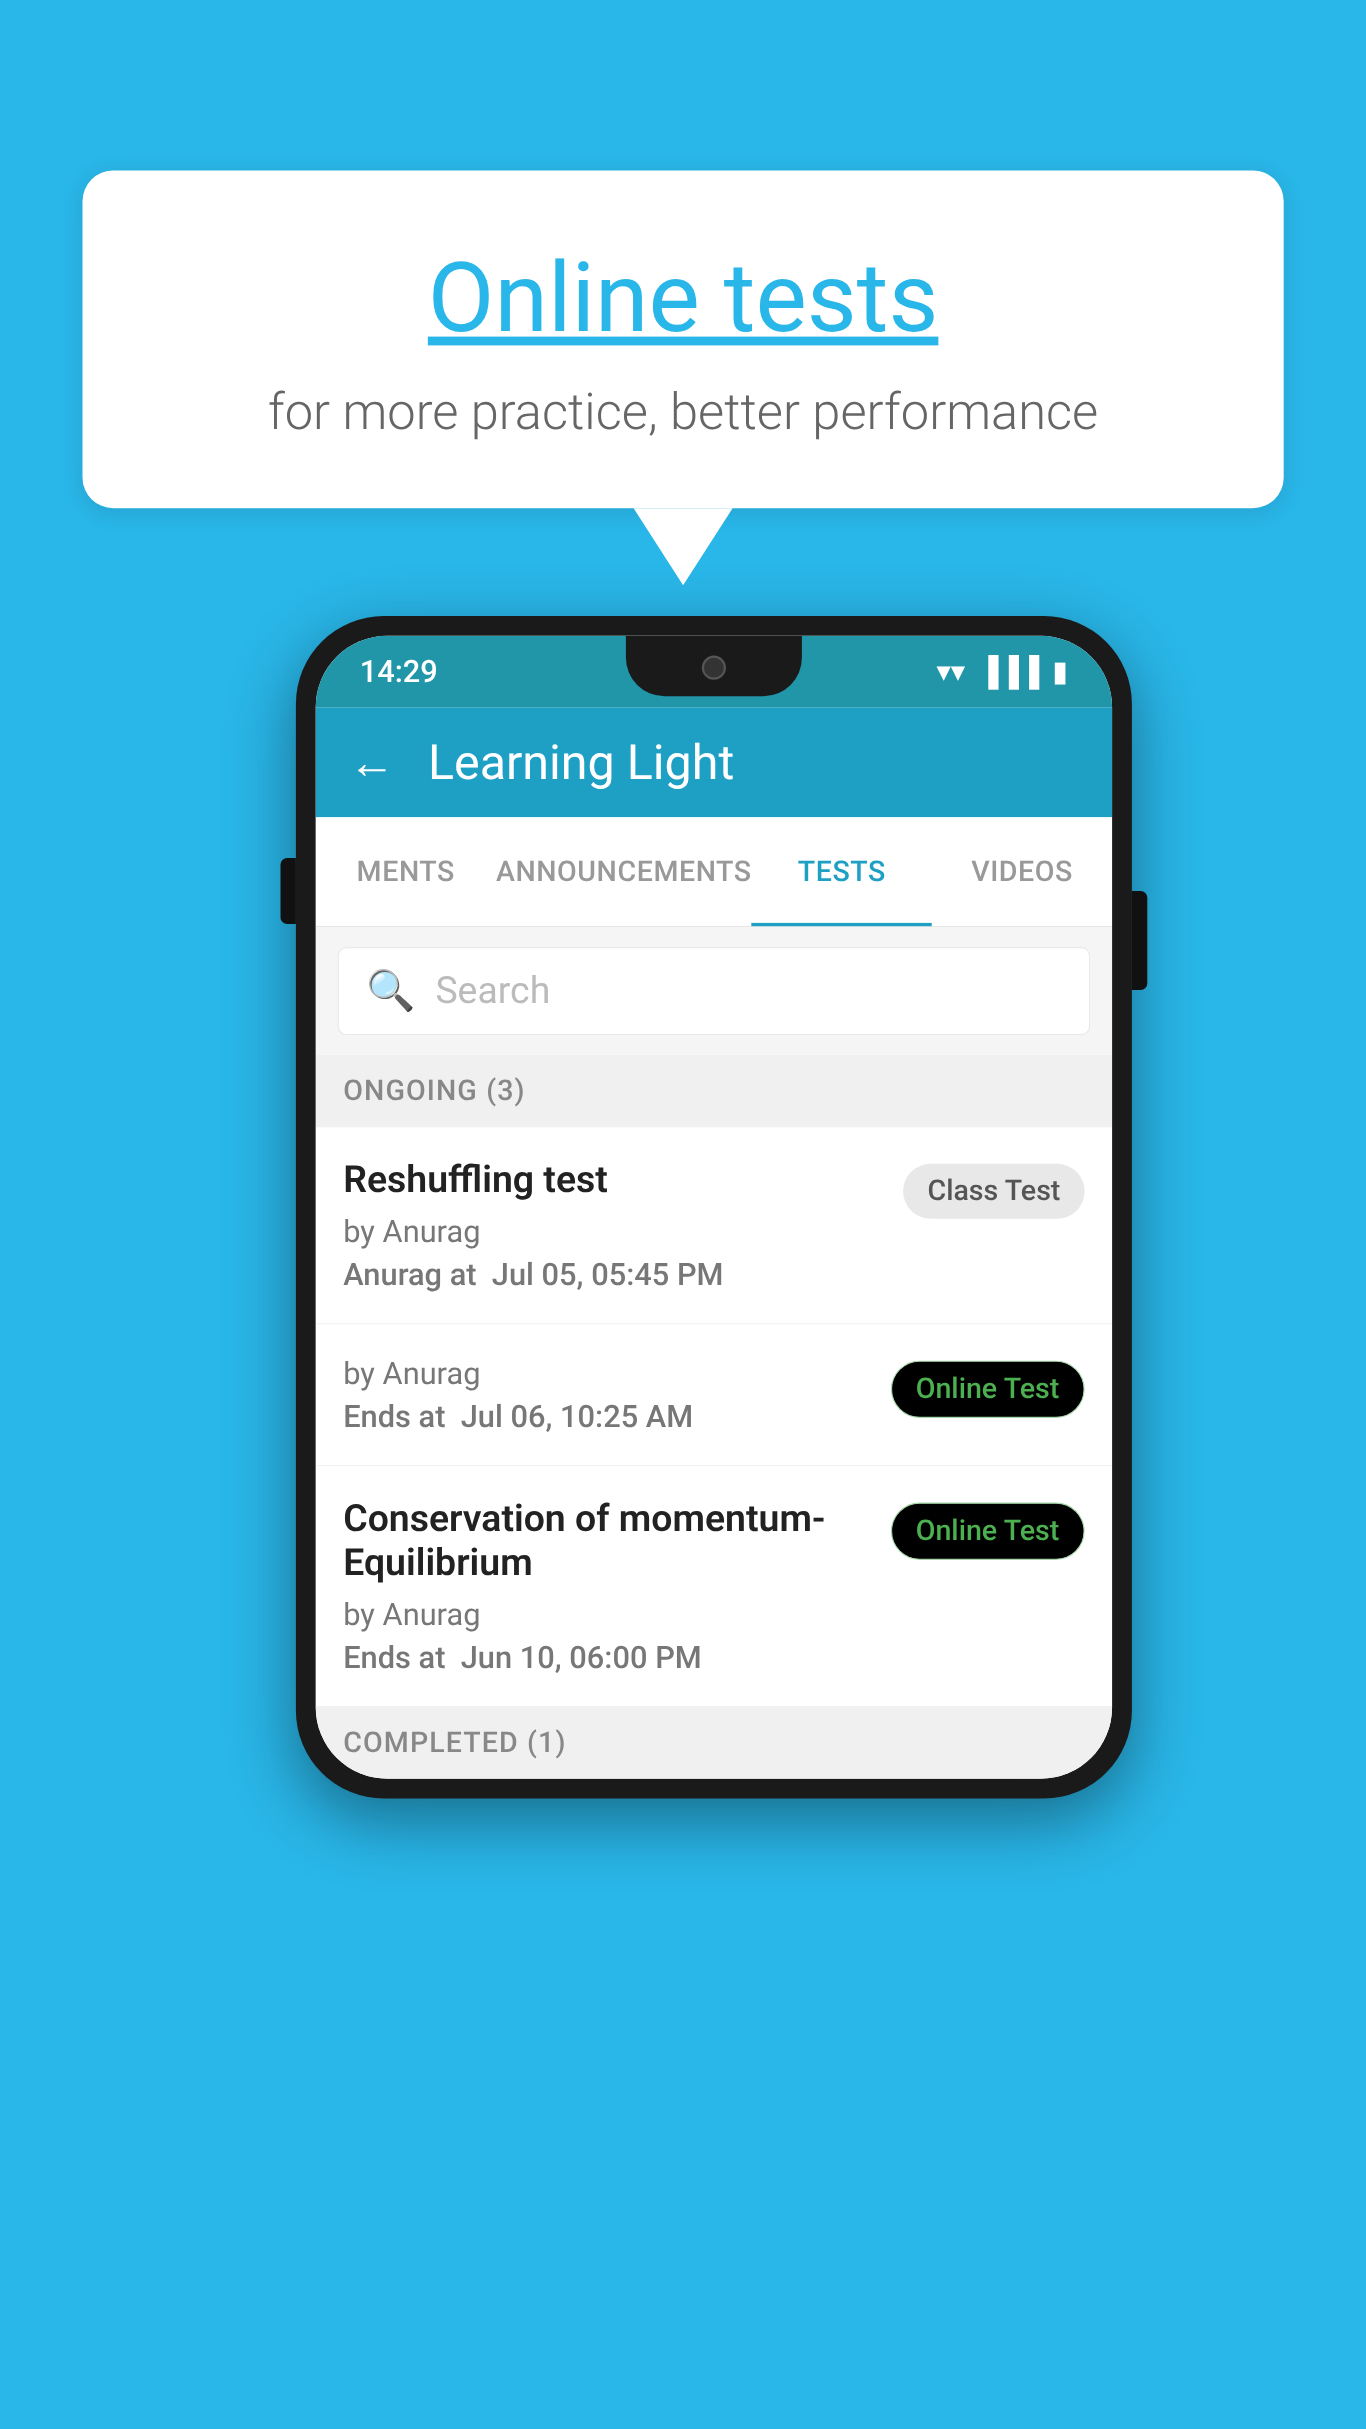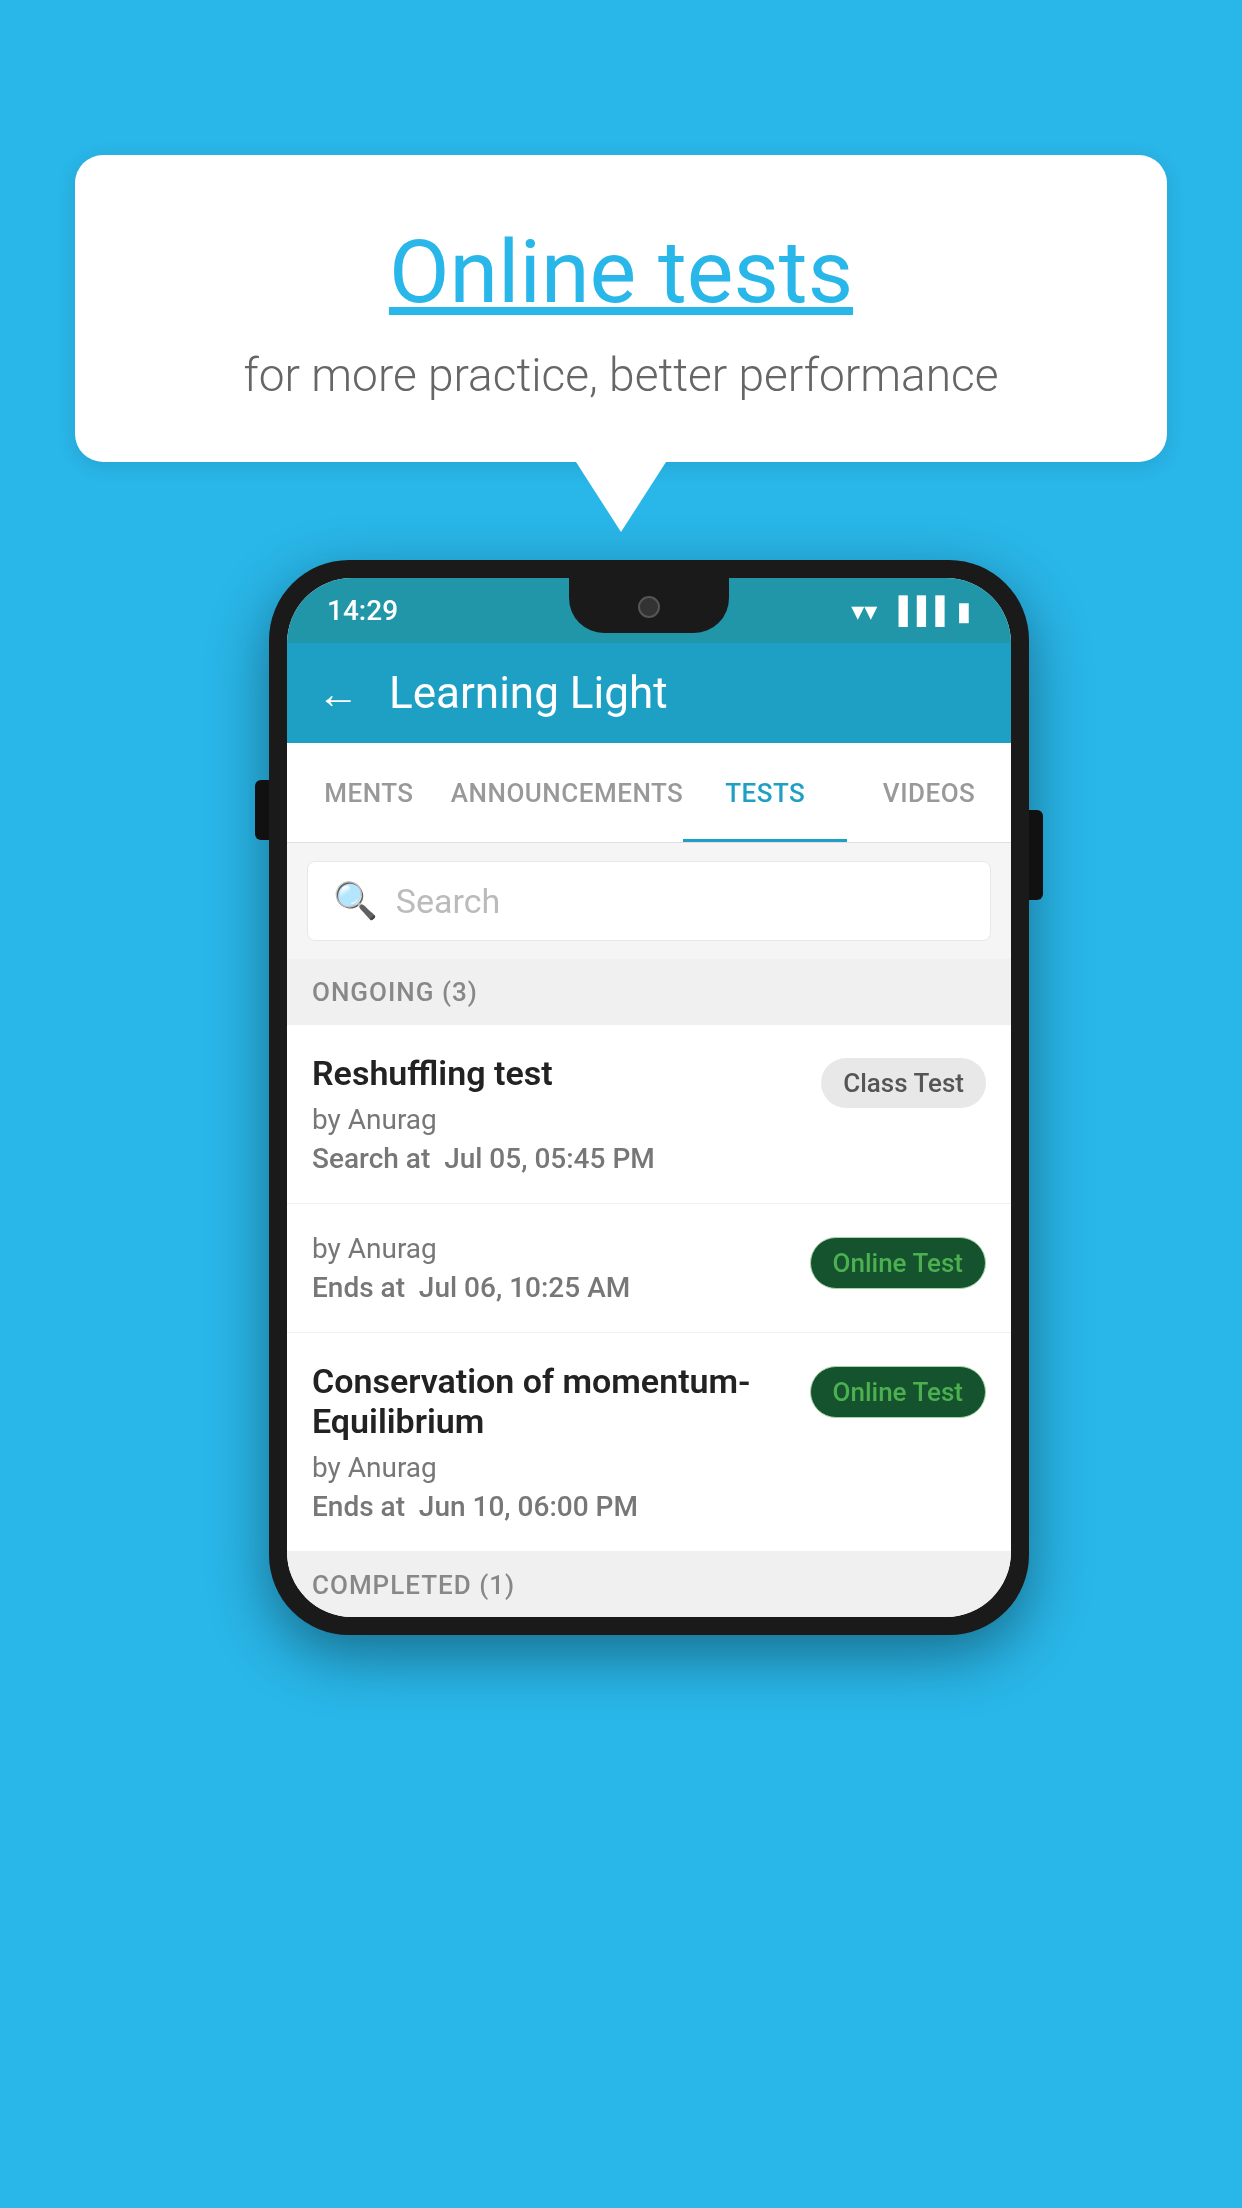--- a/index.html
+++ b/index.html
@@ -287,21 +287,21 @@
       margin-left: 15px;
       margin-top: 5px;
     }
 
     .badge-class {
       background: #e8e8e8;
       color: #555;
     }
 
     .badge-online {
-      background: #14532d;
+      background: #000000;
       color: #4caf50;
       border: 1.5px solid #a5d6a7;
     }
 
     
     .completed-header {
       background: #f0f0f0;
       padding: 18px 25px;
       font-size: 26px;
       color: #888;
@@ -364,21 +364,21 @@
         </div>
       </div>
 
       <div class="section-header">ONGOING (3)</div>
 
       <div class="test-item">
         <div class="test-info">
           <div class="test-name">Reshuffling test</div>
           <div class="test-by">by Anurag</div>
           <div class="test-time">
-            <span>Search at</span>&nbsp;&nbsp;<span>Jul 05, 05:45 PM</span>
+            <span>Anurag at</span>&nbsp;&nbsp;<span>Jul 05, 05:45 PM</span>
           </div>
         </div>
         <span class="badge badge-class">Class Test</span>
       </div>
 
       <div class="test-item">
         <div class="test-info">
           <div class="test-by">by Anurag</div>
           <div class="test-time">
             <span>Ends at</span>&nbsp;&nbsp;<span>Jul 06, 10:25 AM</span>

